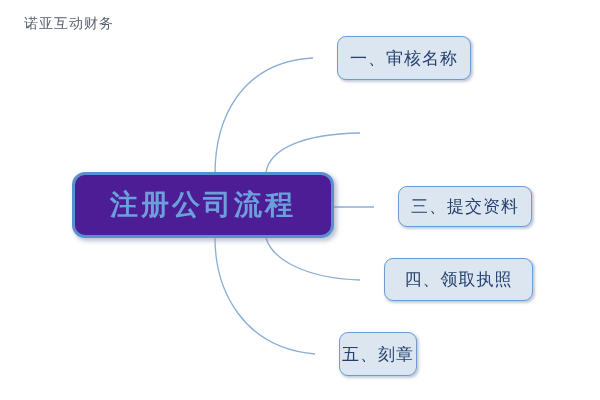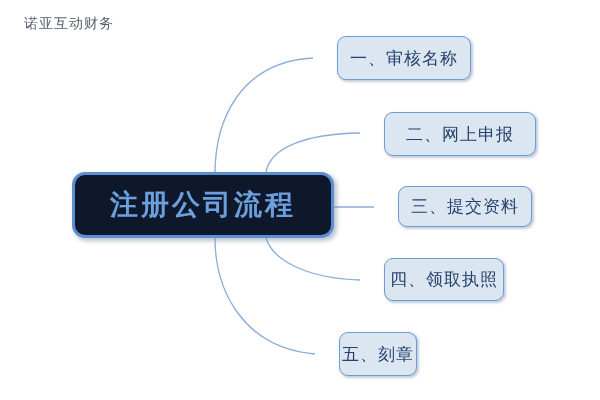--- a/index.html
+++ b/index.html
@@ -61,33 +61,33 @@
     font-size: 17px;
     padding: 0 6px;
   }
   .center-node {
     left: 48px;
     top: 172px;
     width: 262px;
     height: 66px;
     border: 3px solid #5b8fd0;
     border-radius: 13px;
-    background: #0f172a;
+    background: #4c1d95;
     box-shadow: 2.5px 2.5px 4px rgba(120,140,170,0.5);
   }
   .center-node .node-label {
     font-size: 28px;
     font-weight: bold;
     color: #6ca0dc;
     letter-spacing: 3px;
   }
   .n1 { left: 313px; top: 36px;  width: 134px; height: 44px; }
   .n2 { left: 360px; top: 112px; width: 152px; height: 44px; }
   .n3 { left: 374px; top: 186px; width: 134px; height: 41px; }
-  .n4 { left: 360px; top: 258px; width: 120px; height: 43px; }
+  .n4 { left: 360px; top: 258px; width: 149px; height: 43px; }
   .n5 { left: 315px; top: 332px; width: 78px;  height: 44px; }
 </style>
 </head>
 <body>
 
 <div id="canvas">
 
   <div class="watermark">诺亚互动财务</div>
 
   <svg class="links" viewBox="0 0 600 400">
@@ -101,23 +101,20 @@
   </svg>
 
   <div class="node center-node">
     <span class="node-label">注册公司流程</span>
   </div>
 
   <div class="node branch-node n1">
     <span class="node-label">一、审核名称</span>
   </div>
 
-  <div class="node branch-node n2">
-    <span class="node-label">二、网上申报</span>
-  </div>
 
   <div class="node branch-node n3">
     <span class="node-label">三、提交资料</span>
   </div>
 
   <div class="node branch-node n4">
     <span class="node-label">四、领取执照</span>
   </div>
 
   <div class="node branch-node n5">

